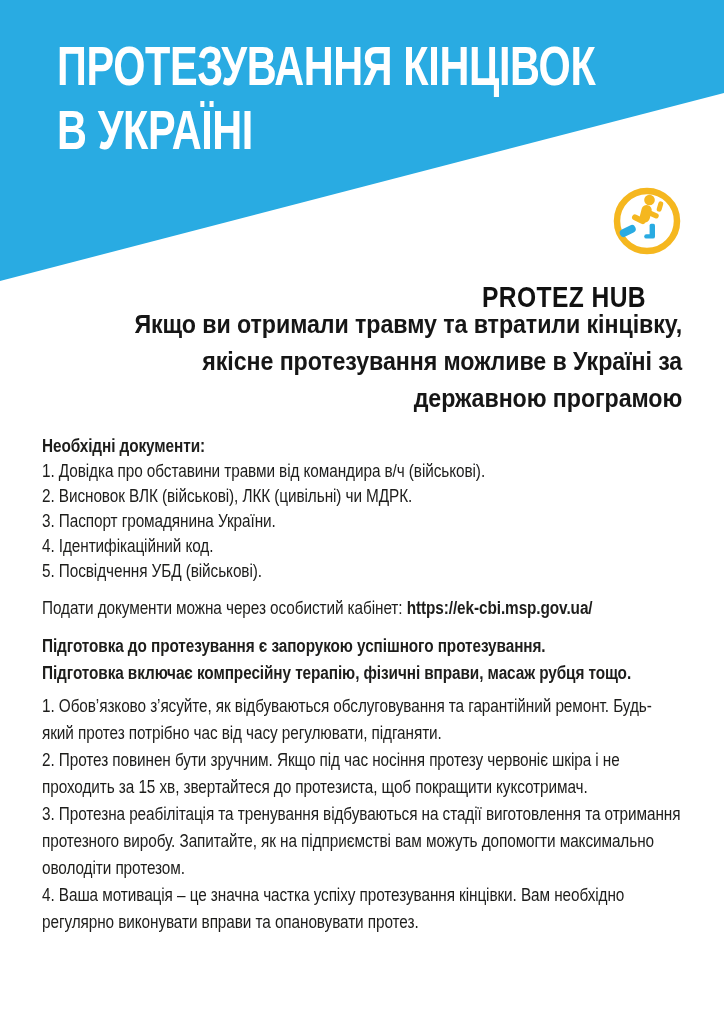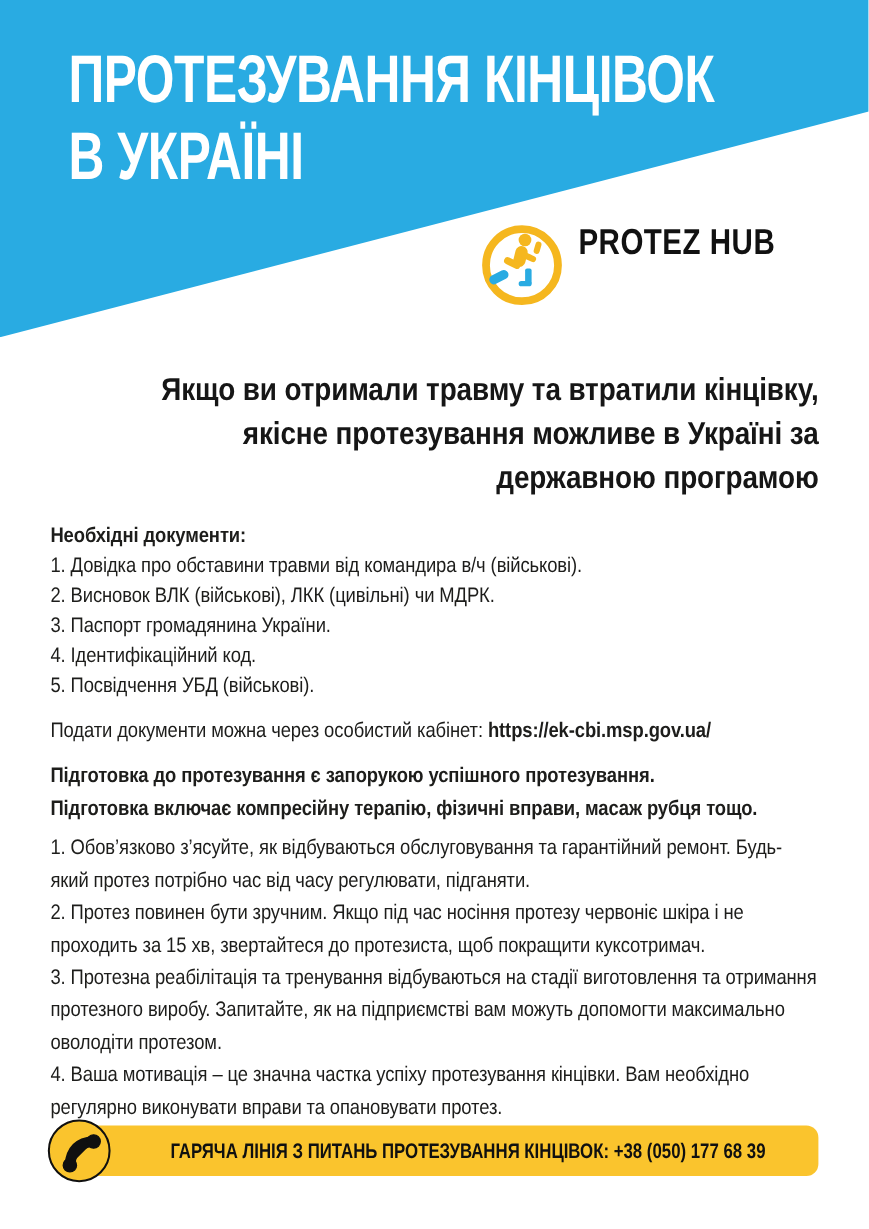--- a/index.html
+++ b/index.html
@@ -19,21 +19,21 @@
   
   .title{
     position:absolute; left:57px; top:34px;
     transform:scaleX(0.74); transform-origin:0 0;
     color:#fff; font-weight:800; letter-spacing:-0.5px;
   }
   .title-line{font-size:56px; line-height:64px; white-space:nowrap;}
   
   .logo{
     position:absolute; top:186px; right:42px;
-    display:flex; align-items:flex-start; gap:12px;
+    display:flex; align-items:flex-end; gap:24px;flex-direction:column;
   }
   .runner-svg{width:70px; height:70px; display:block;}
   .runner-svg .ring{stroke:var(--logo_yellow);}
   .runner-svg .y{fill:var(--logo_yellow);}
   .runner-svg .b{fill:var(--blue);}
   .wordmark{
     font-size:30px; font-weight:800; color:#111;
     transform:scaleX(0.82); transform-origin:0 50%;
     white-space:nowrap; letter-spacing:0.5px;
   }
@@ -125,27 +125,14 @@
 
     <div class="advice">
       <p>1. Обов’язково з’ясуйте, як відбуваються обслуговування та гарантійний ремонт. Будь-який протез потрібно час від часу регулювати, підганяти.</p>
       <p>2. Протез повинен бути зручним. Якщо під час носіння протезу червоніє шкіра і не проходить за 15 хв, звертайтеся до протезиста, щоб покращити куксотримач.</p>
       <p>3. Протезна реабілітація та тренування відбуваються на стадії виготовлення та отримання протезного виробу. Запитайте, як на підприємстві вам можуть допомогти максимально оволодіти протезом.</p>
       <p>4. Ваша мотивація – це значна частка успіху протезування кінцівки. Вам необхідно регулярно виконувати вправи та опановувати протез.</p>
     </div>
 
   </div>
 
-  <div class="hotline">
-    <svg class="phone-badge" viewBox="0 0 56 56" aria-hidden="true">
-      <circle class="pc" cx="28" cy="28" r="25.3" stroke-width="1.7"></circle>
-      <g transform="rotate(-45 28 28)">
-        <path class="pk" d="M14 31 Q28 19 42 31" fill="none" stroke-width="9" stroke-linecap="round"></path>
-        <circle class="pk" cx="14" cy="31" r="5.6"></circle>
-        <circle class="pk" cx="42" cy="31" r="5.6"></circle>
-      </g>
-    </svg>
-    <div class="hotline-text">
-      <span class="squeeze"><span>ГАРЯЧА ЛІНІЯ З ПИТАНЬ ПРОТЕЗУВАННЯ КІНЦІВОК:</span>&nbsp;<span>+38 (050) 177 68 39</span></span>
-    </div>
-  </div>
 
 </div>
 
 </body></html>

